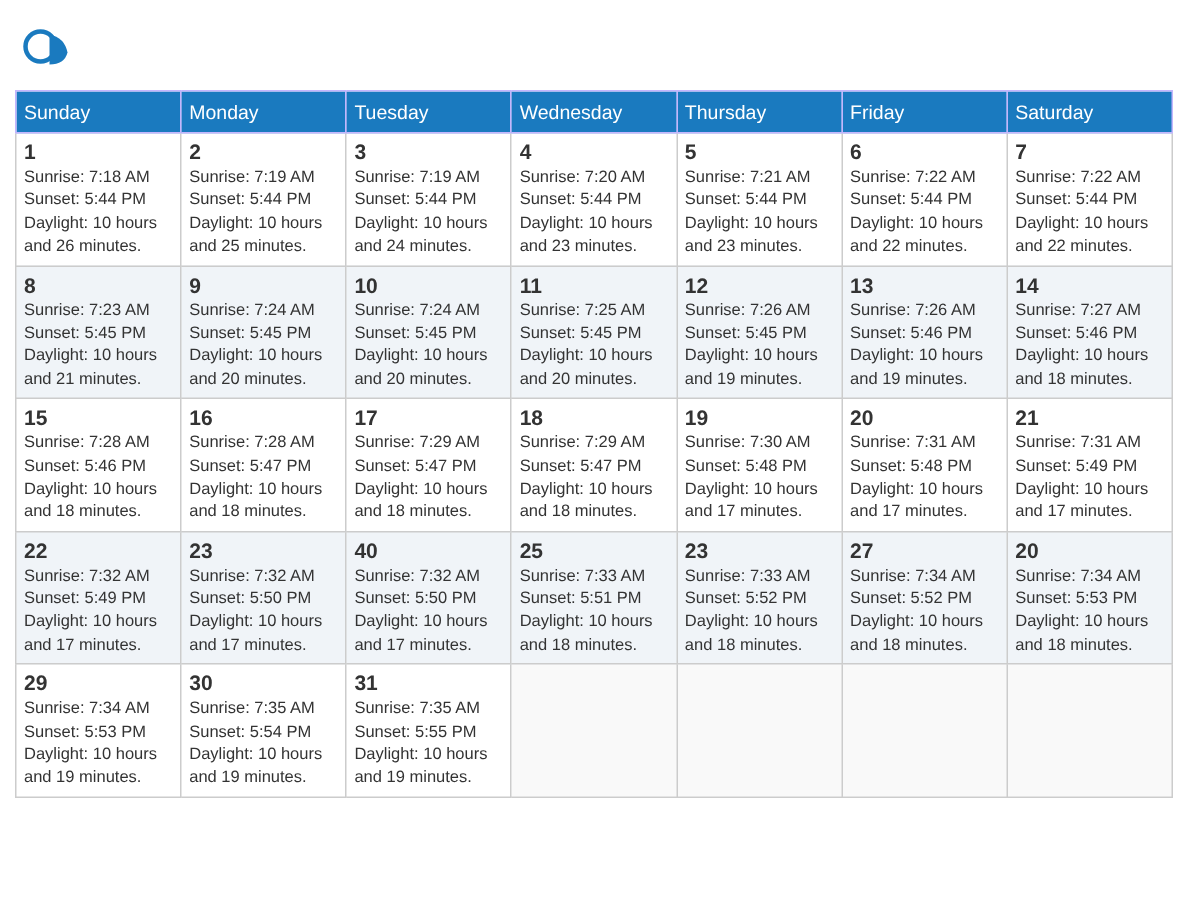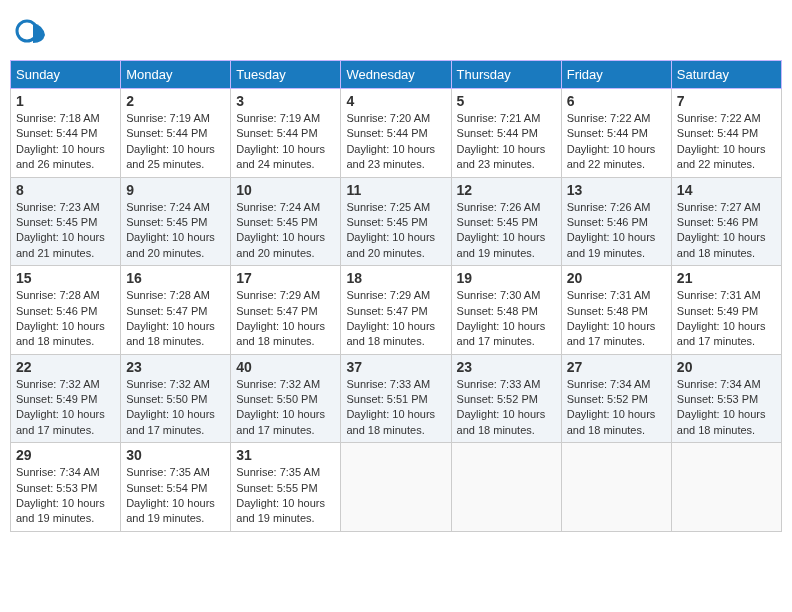--- a/index.html
+++ b/index.html
@@ -229,21 +229,21 @@
         </td>
         <td>
           <span class="day-number">23</span>
           <div class="day-info">Sunrise: 7:32 AM<br>Sunset: 5:50 PM<br>Daylight: 10 hours and 17 minutes.</div>
         </td>
         <td>
           <span class="day-number">40</span>
           <div class="day-info">Sunrise: 7:32 AM<br>Sunset: 5:50 PM<br>Daylight: 10 hours and 17 minutes.</div>
         </td>
         <td>
-          <span class="day-number">37</span>
+          <span class="day-number">25</span>
           <div class="day-info">Sunrise: 7:33 AM<br>Sunset: 5:51 PM<br>Daylight: 10 hours and 18 minutes.</div>
         </td>
         <td>
           <span class="day-number">23</span>
           <div class="day-info">Sunrise: 7:33 AM<br>Sunset: 5:52 PM<br>Daylight: 10 hours and 18 minutes.</div>
         </td>
         <td>
           <span class="day-number">27</span>
           <div class="day-info">Sunrise: 7:34 AM<br>Sunset: 5:52 PM<br>Daylight: 10 hours and 18 minutes.</div>
         </td>

